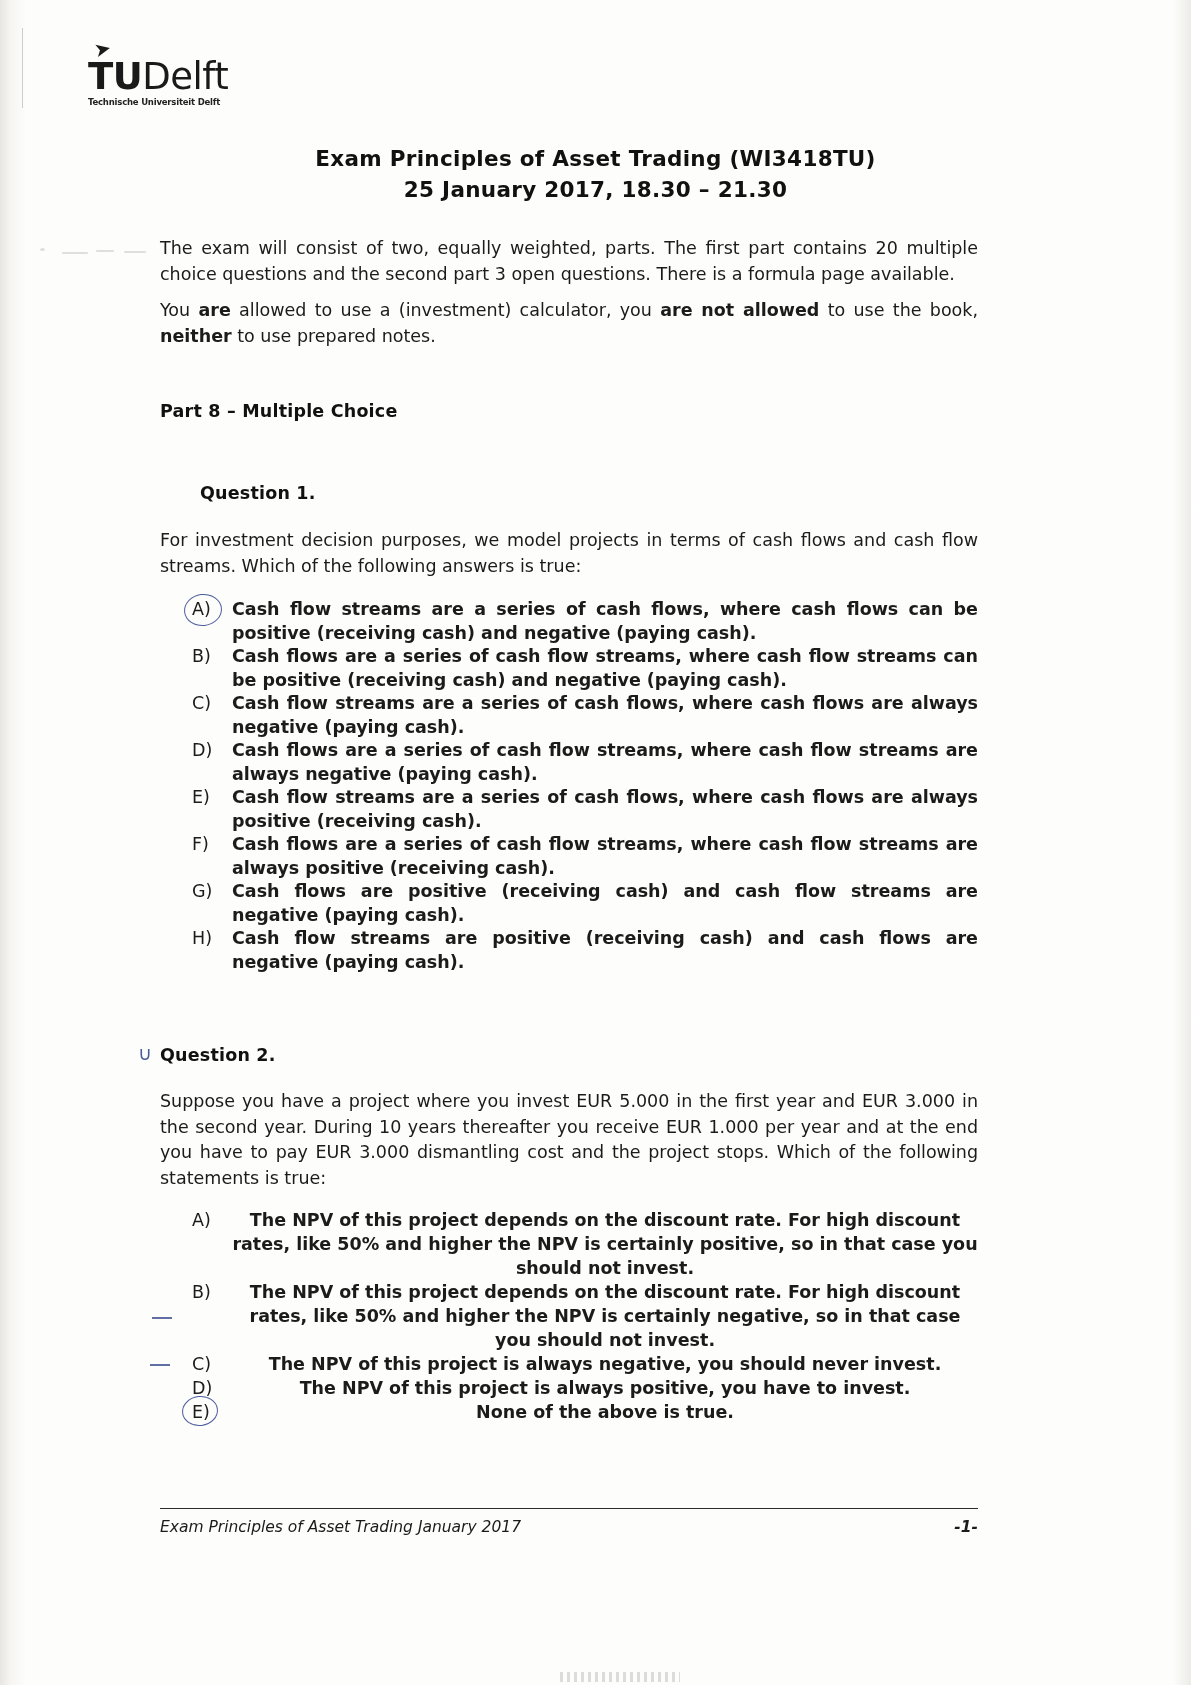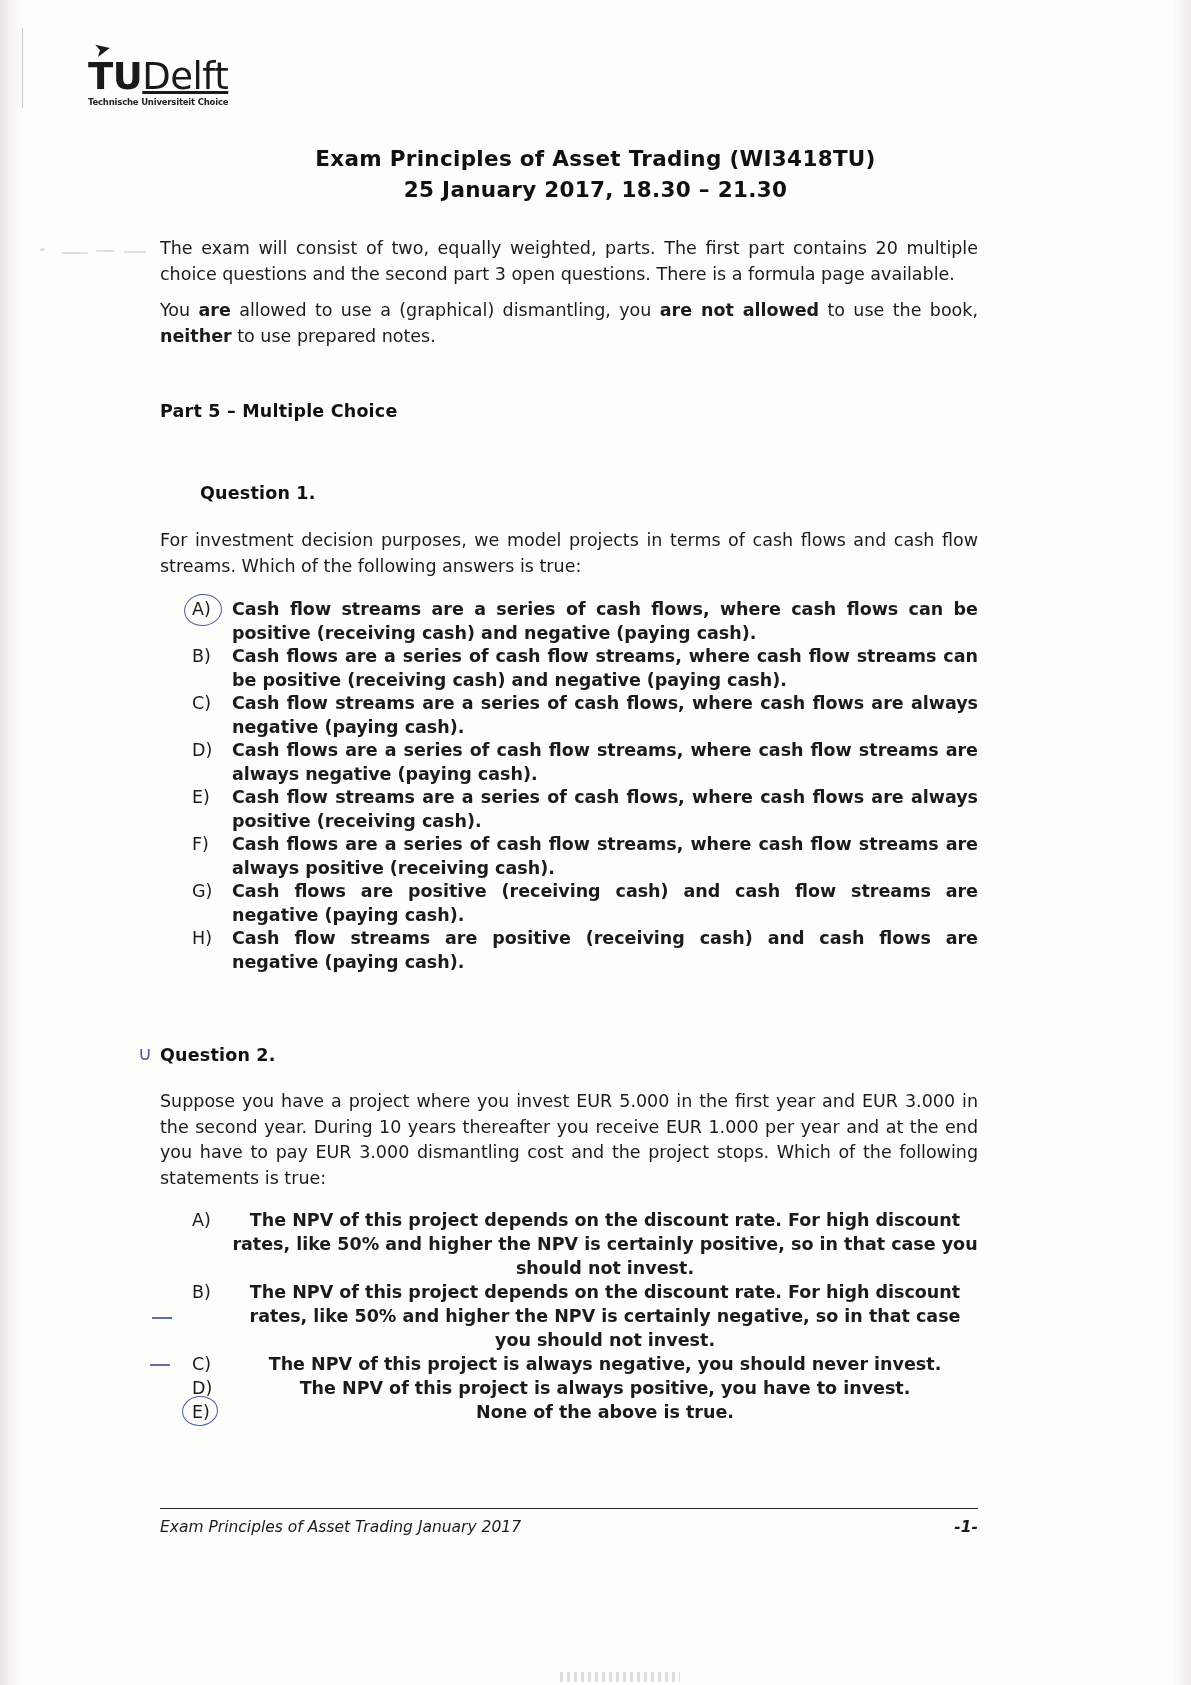--- a/index.html
+++ b/index.html
@@ -66,21 +66,20 @@
     white-space: nowrap;
   }
   .logo-t {
     font-weight: bold;
   }
   .logo-u {
     font-weight: bold;
   }
   .logo-delft {
     font-weight: normal;
-    text-decoration: underline;
   }
   .logo-flame {
     position: absolute;
     left: 6px;
     top: -19px;
     font-size: 20px;
     font-weight: bold;
     transform: rotate(-12deg);
   }
   .logo-sub {
@@ -260,35 +259,35 @@
   <div class="scan-speck" style="left:96px;top:250px;width:18px;height:2px;border-radius:1px;"></div>
   <div class="scan-speck" style="left:124px;top:251px;width:22px;height:2px;border-radius:1px;"></div>
 
   <div class="content">
 
     <div class="logo">
       <div class="logo-main">
         <span class="logo-flame">➤</span>
         <span class="logo-t">T</span><span class="logo-u">U</span><span class="logo-delft">Delft</span>
       </div>
-      <div class="logo-sub">Technische Universiteit Choice</div>
+      <div class="logo-sub">Technische Universiteit Delft</div>
     </div>
 
     <div class="doc-title">
       <span>Exam Principles of Asset Trading (WI3418TU)</span>
       <span class="line2">25 January 2017,  18.30 – 21.30</span>
     </div>
 
     <div class="para left-col intro1">The exam will consist of two, equally weighted, parts. The first part contains 20 multiple choice questions and the second part 3 open questions. There is a formula page available.</div>
 
     <div class="para left-col intro2">
-      <span>You </span><b>are</b><span> allowed to use a (graphical) dismantling, you </span><b>are not allowed</b><span> to use the book, </span><b>neither</b><span> to use prepared notes.</span>
-    </div>
-
-    <div class="section-head part1-head">Part 5 – Multiple Choice</div>
+      <span>You </span><b>are</b><span> allowed to use a (investment) calculator, you </span><b>are not allowed</b><span> to use the book, </span><b>neither</b><span> to use prepared notes.</span>
+    </div>
+
+    <div class="section-head part1-head">Part 8 – Multiple Choice</div>
 
     <div class="section-head q1-head">Question 1.</div>
     <div class="q-stem q1-stem">For investment decision purposes, we model projects in terms of cash flows and cash flow streams. Which of the following answers is true:</div>
 
     <div class="options q1-options">
       <div class="opt">
         <div class="circle-mark"></div>
         <div class="opt-label">A)</div>
         <div class="opt-text">Cash flow streams are a series of cash flows, where cash flows can be positive (receiving cash) and negative (paying cash).</div>
       </div>

